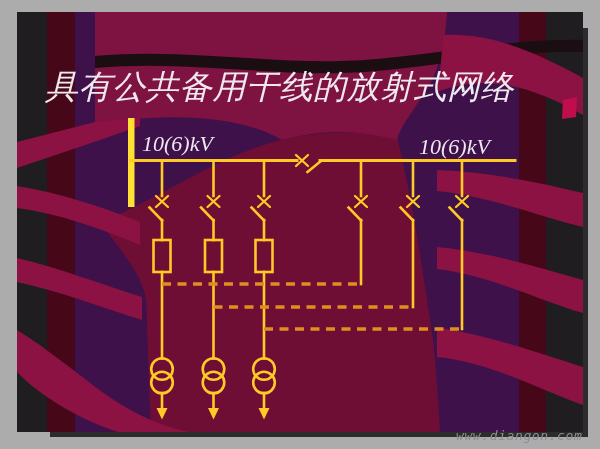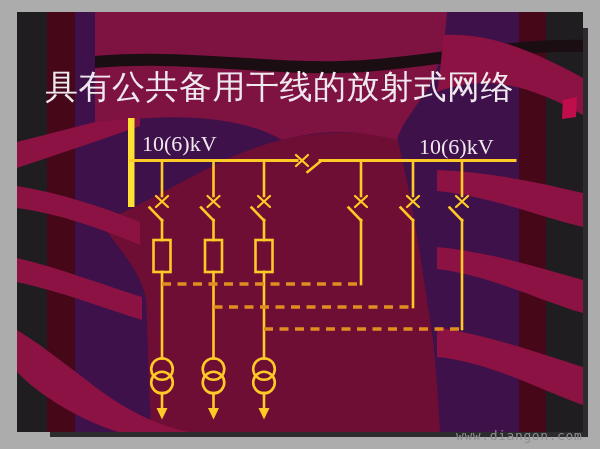--- a/index.html
+++ b/index.html
@@ -2,21 +2,21 @@
 <html style="--canvas_gray: #ACACAC; --slide_purple: #3E114A; --crimson_ribbon: #8C1243; --crimson_top: #7E1240; --crimson_center: #6E0E34; --maroon_band: #460819; --black_band: #201D21; --dark_wave: #1A0E13; --accent_square: #C00E4C; --line_yellow: #FFC926; --busbar_yellow: #FFE133; --dashed_orange: #E18E20; --title_white: #EFE8EF; --watermark_gray: #8E8E92;"><head>
 <meta charset="utf-8">
 <style>
   html,body{margin:0;padding:0;}
   body{
     width:600px;height:449px;
     background:var(--canvas_gray,#ACACAC);
     font-family:"Liberation Serif","DejaVu Serif",serif;
     overflow:hidden;
   }
-  .stage{position:relative;width:512px;height:449px;}
+  .stage{position:relative;width:512px;height:449px;font-style:italic;}
   svg{display:block;}
   .purple{fill:var(--slide_purple);}
   .black-band{fill:var(--black_band);}
   .maroon-band{fill:var(--maroon_band);}
   .crimson-top{fill:var(--crimson_top);}
   .crimson-center{fill:var(--crimson_center);}
   .ribbon{fill:var(--crimson_ribbon);}
   .dark-wave{fill:var(--dark_wave);}
   .accent-sq{fill:var(--accent_square);}
   .shadow{fill:#2e2b2e;}

